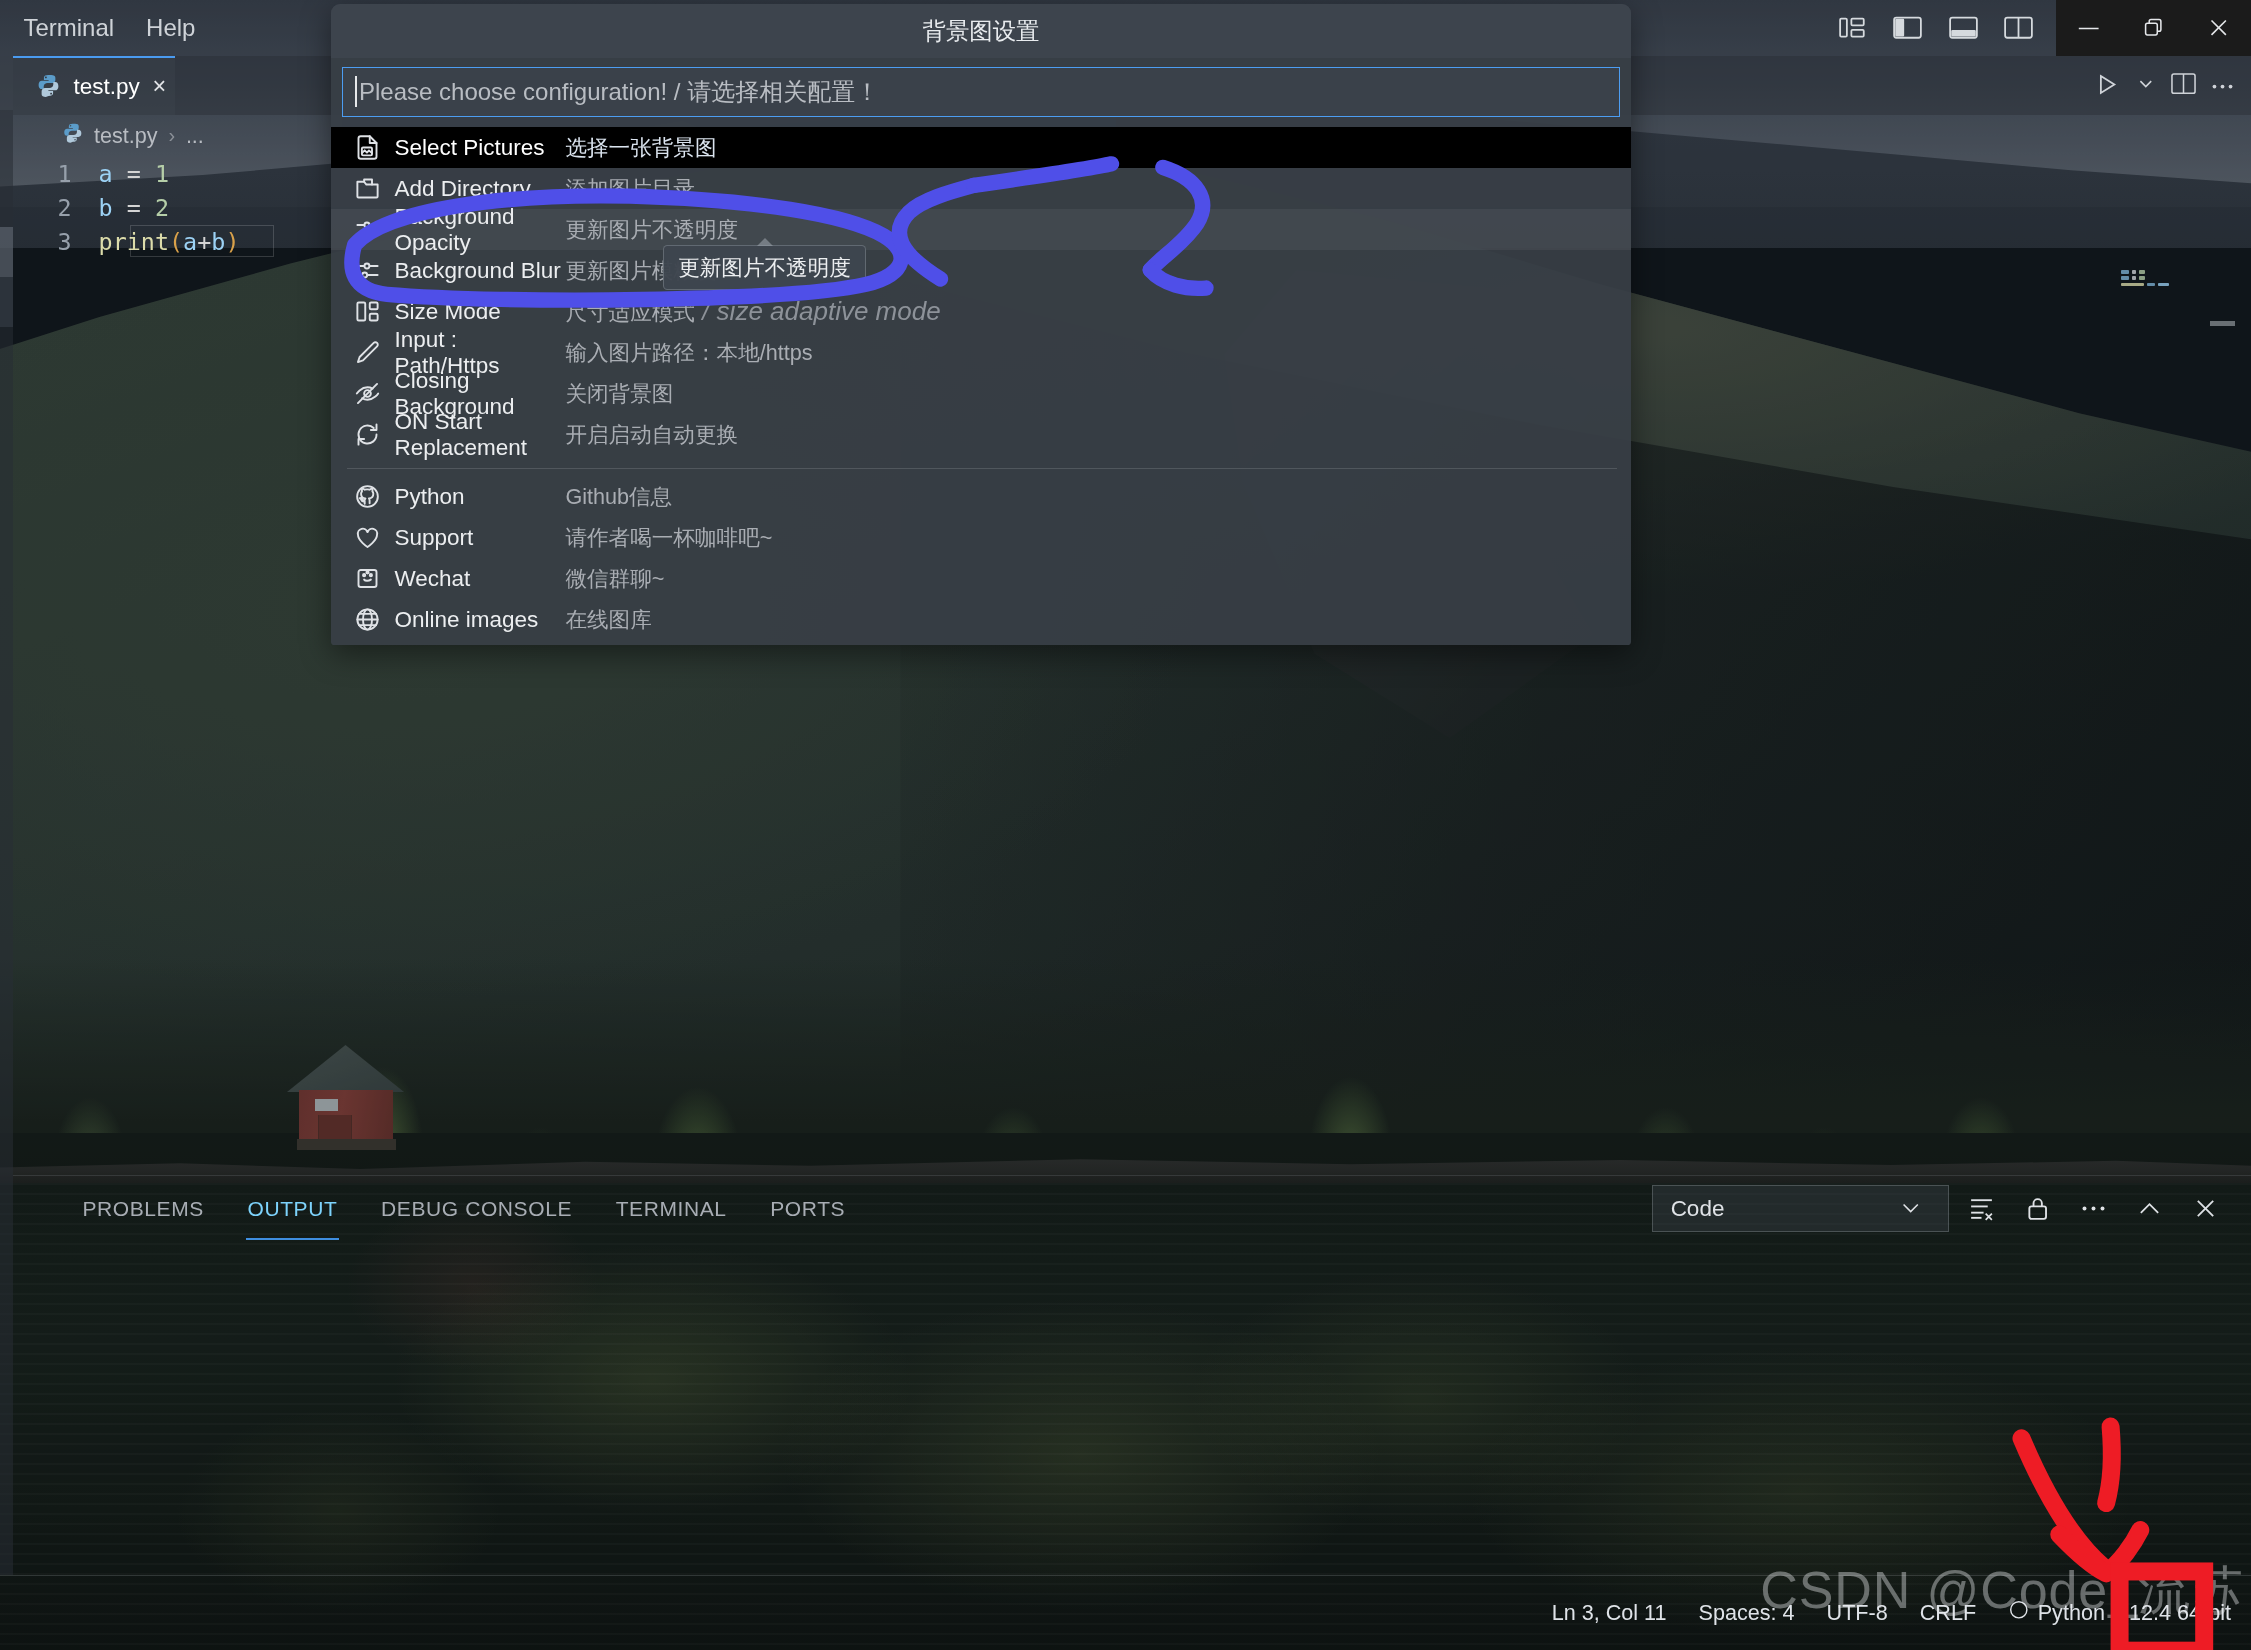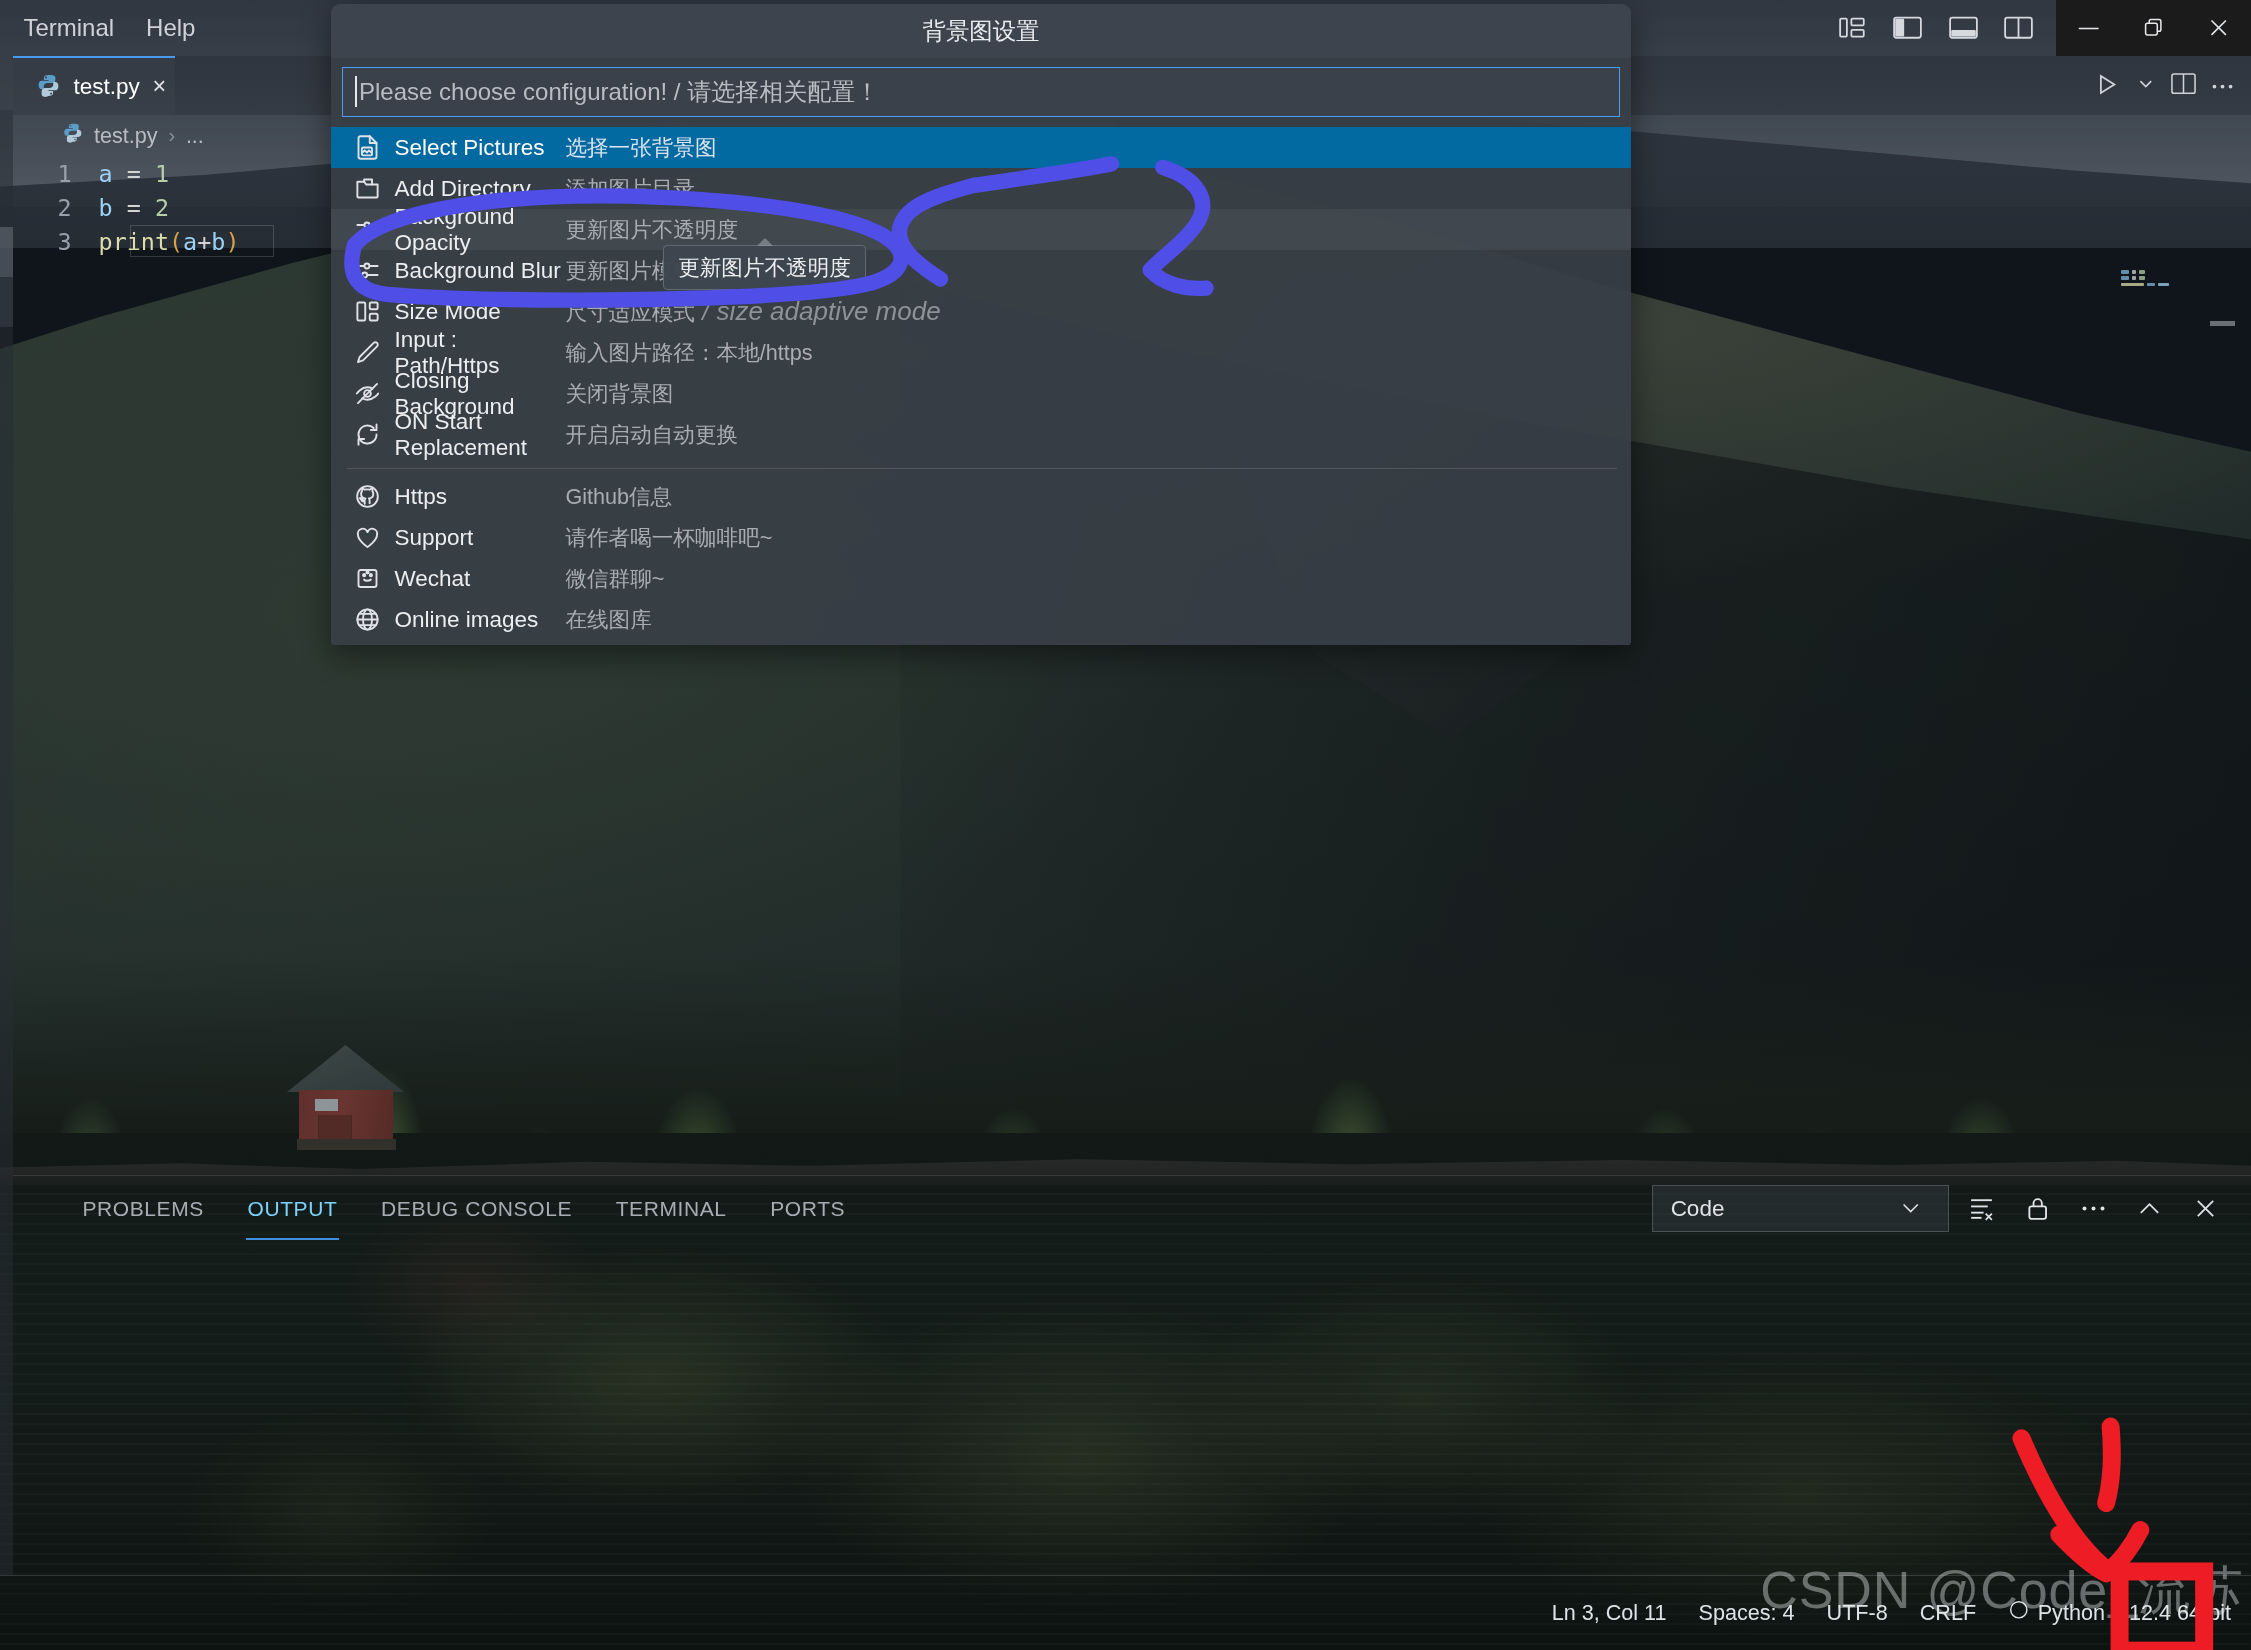--- a/index.html
+++ b/index.html
@@ -223,21 +223,21 @@
   .qp-input {
     height:50px; border:1.8px solid #4c9df2; background:rgba(60,67,76,.72);
     display:flex; align-items:center; padding:0 12.6px;
   }
   .qp-caret { width:1.8px; height:31px; background:#e6e8ea; margin-right:1.8px; }
   .qp-ph { color:#b9bdc3; font-size:24px; }
   .qp-list { padding-bottom:5.4px; }
   .qp-row {
     height:41px; display:flex; align-items:center; padding:0 0 0 23.4px; position:relative;
   }
-  .qp-row.selected { background:#0369a1; }
+  .qp-row.selected { background:#000000; }
   .qp-row.hovered { background:rgba(255,255,255,.055); }
   .qp-ico { width:40px; display:flex; align-items:center; justify-content:flex-start; }
   .qp-label { width:171px; color:#eceef0; font-size:22.5px; }
   .qp-row.selected .qp-label { color:#ffffff; }
   .qp-desc { color:#a9adb3; font-size:21.6px; }
   .qp-row.selected .qp-desc { color:#dbe4ef; }
   .qp-desc .muted { color:#8d9299; font-size:26px; font-style:italic; }
   .qp-divider { height:0.9px; background:rgba(200,205,212,.18); margin:7.2px 14.4px 7.2px 16px; }
 
   .tooltip {
@@ -626,21 +626,21 @@
       </div>
     <div class="qp-divider"></div>
     <div class="qp-list" id="qp-list2">
         <div class="qp-row">
           <span class="qp-ico">
             <svg width="27" height="27" viewBox="0 0 24 24" fill="none" stroke="#dfe2e6" stroke-width="1.7" stroke-linecap="round" stroke-linejoin="round">
               <circle cx="12" cy="12" r="9.2"></circle>
               <path d="M9.5 18.5v-2.2c-2.3.4-2.9-1.1-2.9-1.1-.4-1-1-1.3-1-1.3-.8-.55 0-.54 0-.54.9.06 1.4.93 1.4.93.8 1.35 2.1.96 2.6.73.08-.57.31-.96.57-1.18-1.9-.22-3.9-.95-3.9-4.2 0-.93.33-1.7.87-2.3-.1-.22-.38-1.1.08-2.28 0 0 .72-.23 2.35.87a8 8 0 0 1 4.3 0c1.63-1.1 2.35-.87 2.35-.87.46 1.18.18 2.06.09 2.28.54.6.87 1.37.87 2.3 0 3.26-2 3.98-3.9 4.2.32.28.6.82.6 1.65v2.6"></path>
             </svg>
           </span>
-          <span class="qp-label">Https</span>
+          <span class="qp-label">Python</span>
           <span class="qp-desc">Github信息</span>
         </div>
         <div class="qp-row">
           <span class="qp-ico">
             <svg width="27" height="27" viewBox="0 0 24 24" fill="none" stroke="#dfe2e6" stroke-width="1.7" stroke-linecap="round" stroke-linejoin="round">
               <path d="M12 20.5S3.5 15 3.5 9.4A4.4 4.4 0 0 1 12 7.2a4.4 4.4 0 0 1 8.5 2.2C20.5 15 12 20.5 12 20.5z"></path>
             </svg>
           </span>
           <span class="qp-label">Support</span>
           <span class="qp-desc">请作者喝一杯咖啡吧~</span>

